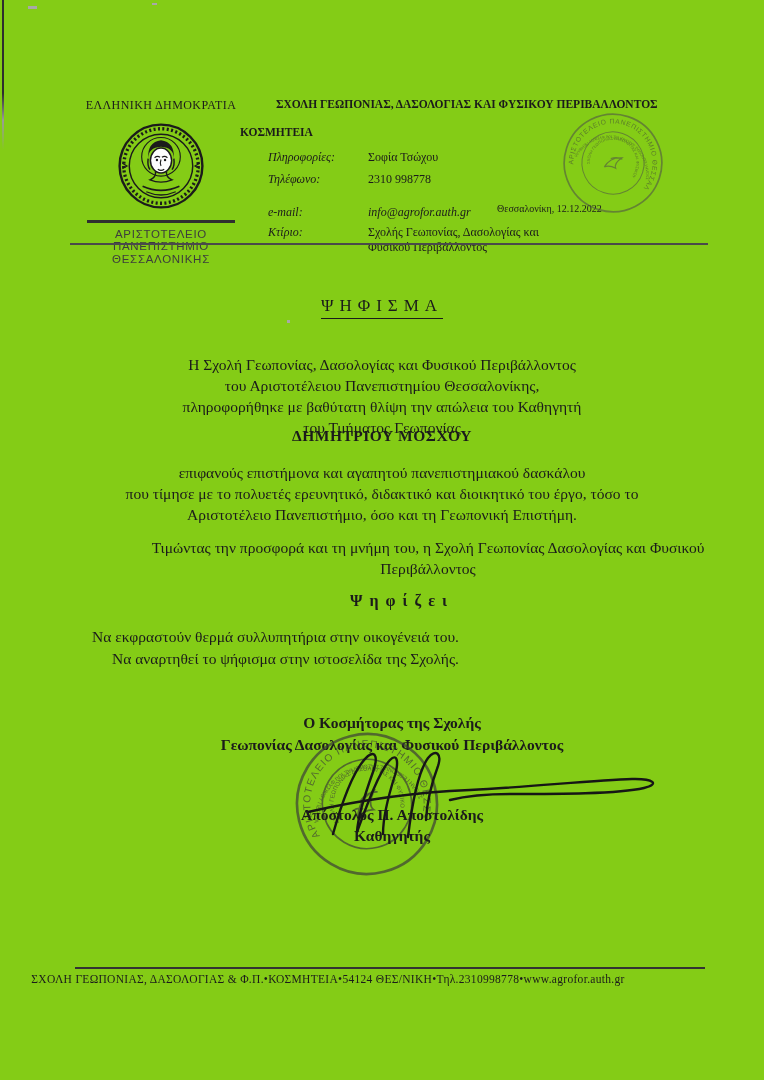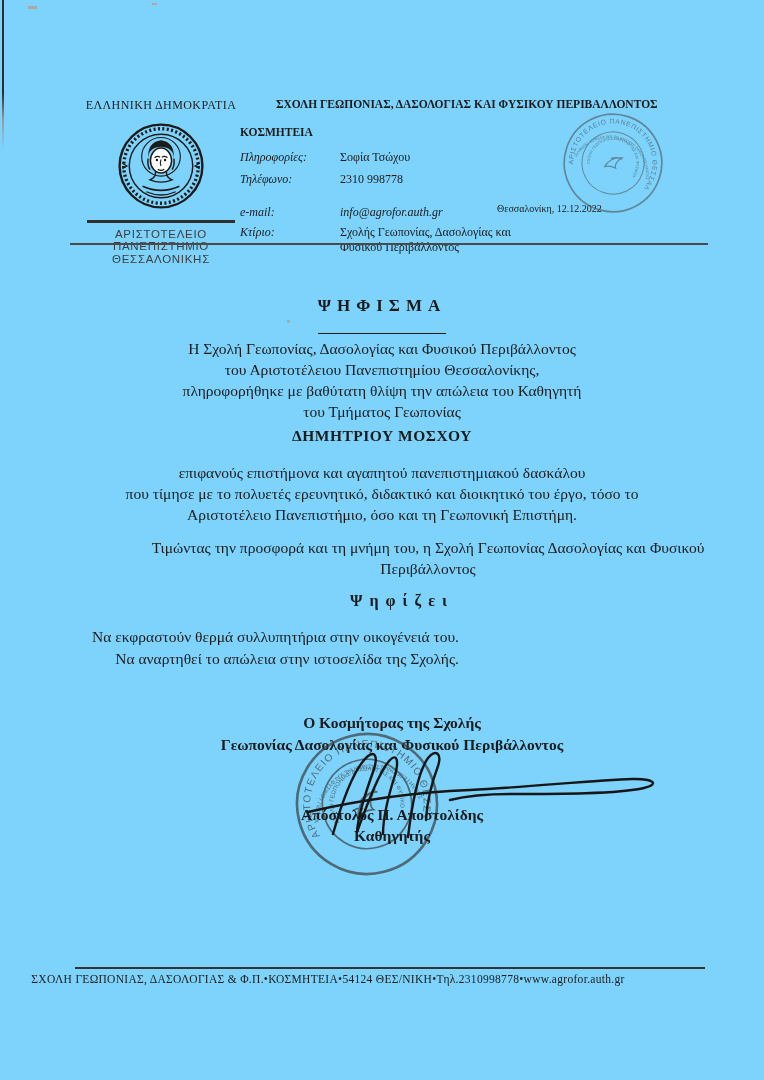--- a/index.html
+++ b/index.html
@@ -1,49 +1,49 @@
 <!DOCTYPE html>
 <html lang="el"><head>
 <meta charset="utf-8">
 <style>
   html,body{margin:0;padding:0;background:#e8e8e8;}
   .page{
     position:relative;width:764px;height:1080px;margin:0 auto;
-    background:#7dd3fc;overflow:hidden;
+    background:#84cc16;overflow:hidden;
     font-family:"Liberation Serif","DejaVu Serif",serif;color:#1b1b1b;
   }
   
   .edge-line{position:absolute;left:2px;top:0;width:2px;height:150px;
     background:linear-gradient(#2e2e2e 0%,#2e2e2e 62%,#9a9a9a 80%,transparent 100%);}
   .speck{position:absolute;background:#a8a8a8;}
   
   .left-block{position:absolute;left:78px;top:98px;width:166px;text-align:center;}
   .republic{font-size:12px;letter-spacing:.4px;white-space:nowrap;}
   .logo{margin-top:7px;}
   .left-rule{width:148px;height:2.5px;background:#2f2f2f;margin:4px auto 5px;}
   .uni-name{font-family:"Liberation Sans","DejaVu Sans",sans-serif;
     font-size:11.5px;line-height:12.5px;letter-spacing:.7px;color:#3d3d3d;}
   .school-block{position:absolute;left:240px;top:98px;width:420px;}
   .school-title{font-weight:bold;font-size:11.5px;white-space:nowrap;margin-left:36px;}
   .office{font-weight:bold;font-size:11.5px;position:absolute;left:0;top:28px;}
   .crow{position:absolute;left:0;font-size:12px;}
-  .crow .lbl{display:inline-block;width:100px;font-style:italic;vertical-align:top;}
+  .crow .lbl{display:inline-block;width:100px;font-style:italic;vertical-align:top;margin-left:28px;}
   .crow .val{display:inline-block;vertical-align:top;}
   .val-wrap{width:215px;line-height:14.5px;}
   .italic-val{font-style:italic;}
   .place-date{position:absolute;left:497px;top:203px;font-size:10px;white-space:nowrap;}
   .stamp-top{position:absolute;left:560px;top:110px;opacity:.55;}
   .header-rule{position:absolute;left:70px;top:243px;width:638px;height:2px;background:#4a4a4a;}
   
   .doc-title{position:absolute;left:0;top:296px;width:764px;text-align:center;}
-  .doc-title span{font-weight:bold;font-size:17px;letter-spacing:6px;
-    border-bottom:1.6px solid #1b1b1b;padding-bottom:18px;margin-top:11px;}
+  .doc-title span{font-weight:normal;font-size:17px;letter-spacing:6px;
+    border-bottom:1.6px solid #1b1b1b;padding-bottom:3px;margin-top:11px;}
   .centered{position:absolute;left:0;width:764px;text-align:center;
     font-size:15.5px;line-height:21px;}
-  .p1{top:338px;}
+  .p1{top:354px;}
   .deceased{top:425px;font-weight:bold;letter-spacing:.5px;}
   .p2{top:462px;}
   .p3{top:537px;margin-left:46px;}
   .votes{top:590px;font-weight:bold;font-size:16px;letter-spacing:7px;margin-left:20px;}
   .decisions{position:absolute;left:92px;top:626px;font-size:15.5px;line-height:21.5px;text-align:right;}
   
   .sig-head{position:absolute;left:10px;top:712px;width:764px;text-align:center;
     font-weight:bold;font-size:15.5px;line-height:21.5px;}
   .stamp-sig{position:absolute;left:291px;top:728px;opacity:.85;}
   .signature{position:absolute;left:300px;top:742px;}
@@ -161,21 +161,21 @@
 
   <div class="centered p3">
     <div>Τιμώντας την προσφορά και τη μνήμη του, η Σχολή Γεωπονίας Δασολογίας και Φυσικού</div>
     <div>Περιβάλλοντος</div>
   </div>
 
   <div class="centered votes">Ψηφίζει</div>
 
   <div class="decisions">
     <div>Να εκφραστούν θερμά συλλυπητήρια στην οικογένειά του.</div>
-    <div>Να αναρτηθεί το απώλεια στην ιστοσελίδα της Σχολής.</div>
+    <div>Να αναρτηθεί το ψήφισμα στην ιστοσελίδα της Σχολής.</div>
   </div>
 
   <div class="sig-head">
     <div>Ο Κοσμήτορας της Σχολής</div>
     <div>Γεωπονίας Δασολογίας και Φυσικού Περιβάλλοντος</div>
   </div>
 
   <svg class="stamp-sig" width="152" height="152" viewBox="0 0 150 150">
     <g transform="rotate(-14 75 75)" opacity="0.8">
       <circle cx="75" cy="75" r="69" fill="none" stroke="#3a3a3a" stroke-width="2.6"></circle>

